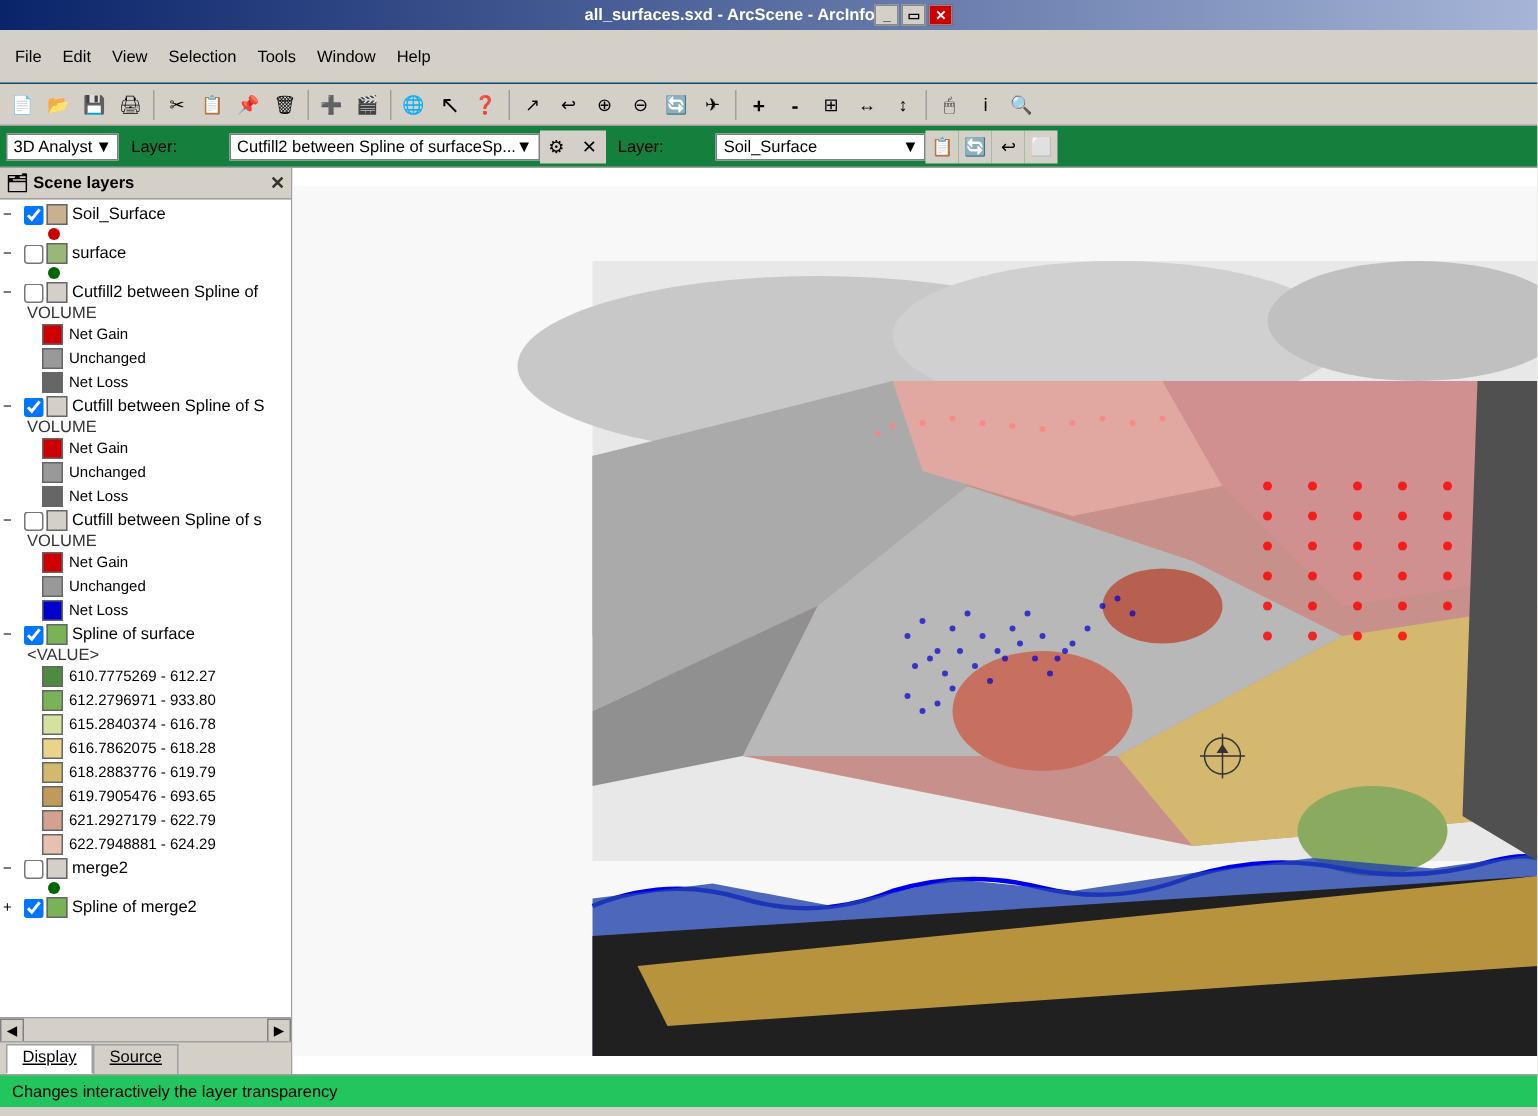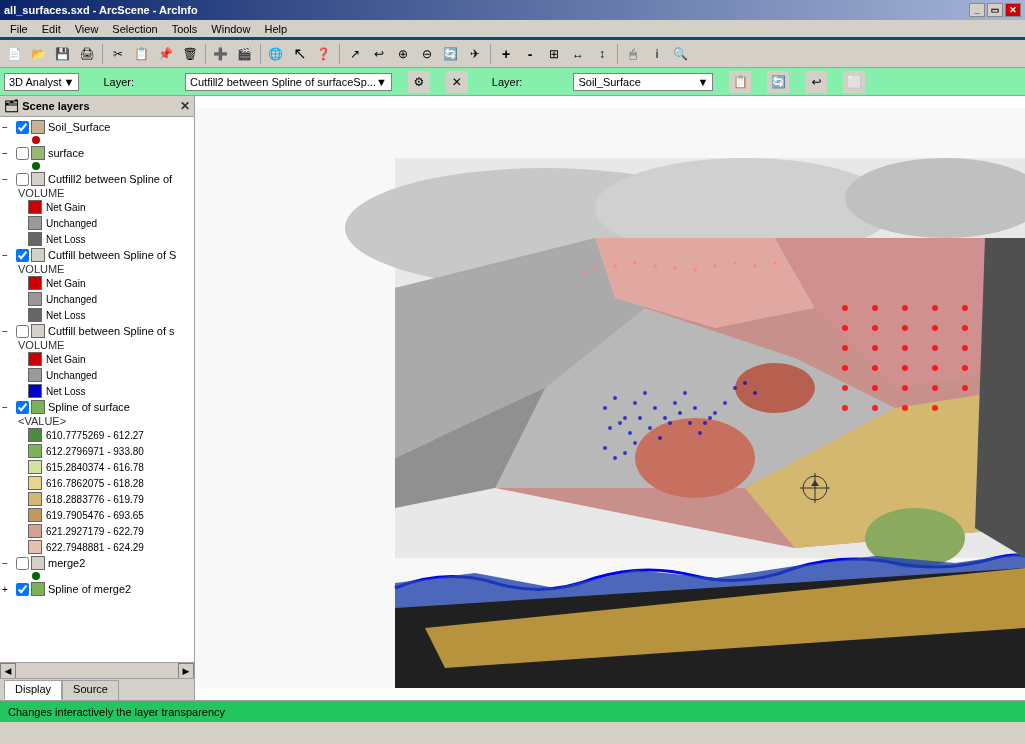--- a/index.html
+++ b/index.html
@@ -5,45 +5,45 @@
     * { margin: 0; padding: 0; box-sizing: border-box; }
     body { width: 1025px; height: 744px; overflow: hidden; font-family: 'Arial', sans-serif; font-size: 11px; background: #d4d0c8; }
 
     
     #title-bar {
       background: linear-gradient(to right, #0a246a, #a6b5d7);
       color: white;
       height: 20px;
       display: flex;
       align-items: center;
-      justify-content: space-between;
+      justify-content: center;
       padding: 0 4px;
       font-size: 11px;
       font-weight: bold;
     }
     #title-bar .title-text { display: flex; align-items: center; gap: 4px; }
     #title-bar .win-controls { display: flex; gap: 2px; }
     #title-bar .win-btn {
       width: 16px; height: 14px;
       background: #d4d0c8;
       border: 1px solid #888;
       font-size: 9px;
       display: flex; align-items: center; justify-content: center;
       cursor: pointer; color: black;
     }
 
     
     #menu-bar {
       background: #d4d0c8;
-      height: 20px;
+      height: 36px;
       display: flex;
       align-items: center;
       padding: 0 4px;
       gap: 2px;
-      border-bottom: 3px solid #0c4a6e;
+      border-bottom: 1px solid #0c4a6e;
     }
     .menu-item {
       padding: 2px 6px;
       cursor: pointer;
       font-size: 11px;
     }
 
     
     #toolbar1 {
       background: #d4d0c8;
@@ -58,26 +58,26 @@
       width: 22px; height: 22px;
       background: #d4d0c8;
       border: 1px solid transparent;
       display: flex; align-items: center; justify-content: center;
       cursor: pointer; font-size: 12px;
     }
     .toolbar-separator { width: 1px; height: 20px; background: #a0a0a0; margin: 0 2px; }
 
     
     #toolbar2 {
-      background: #86efac;
+      background: #15803d;
       height: 28px;
       display: flex;
       align-items: center;
       padding: 2px 4px;
-      gap: 16px;
+      gap: 0;
       border-bottom: 1px solid #a0a0a0;
     }
     .analyst-dropdown {
       background: white;
       border: 1px solid #808080;
       padding: 2px 4px;
       font-size: 11px;
       display: flex; align-items: center; gap: 2px;
       cursor: pointer;
     }
@@ -182,20 +182,21 @@
       padding: 0 4px;
     }
     .tab-btn {
       padding: 2px 10px;
       background: #d4d0c8;
       border: 1px solid #a0a0a0;
       border-bottom: none;
       font-size: 11px;
       cursor: pointer;
       height: 20px;
+      text-decoration: underline;
     }
     .tab-btn.active {
       background: white;
       border-bottom: 1px solid white;
     }
 
     
     #status-bar {
       height: 22px;
       background: #22c55e;

